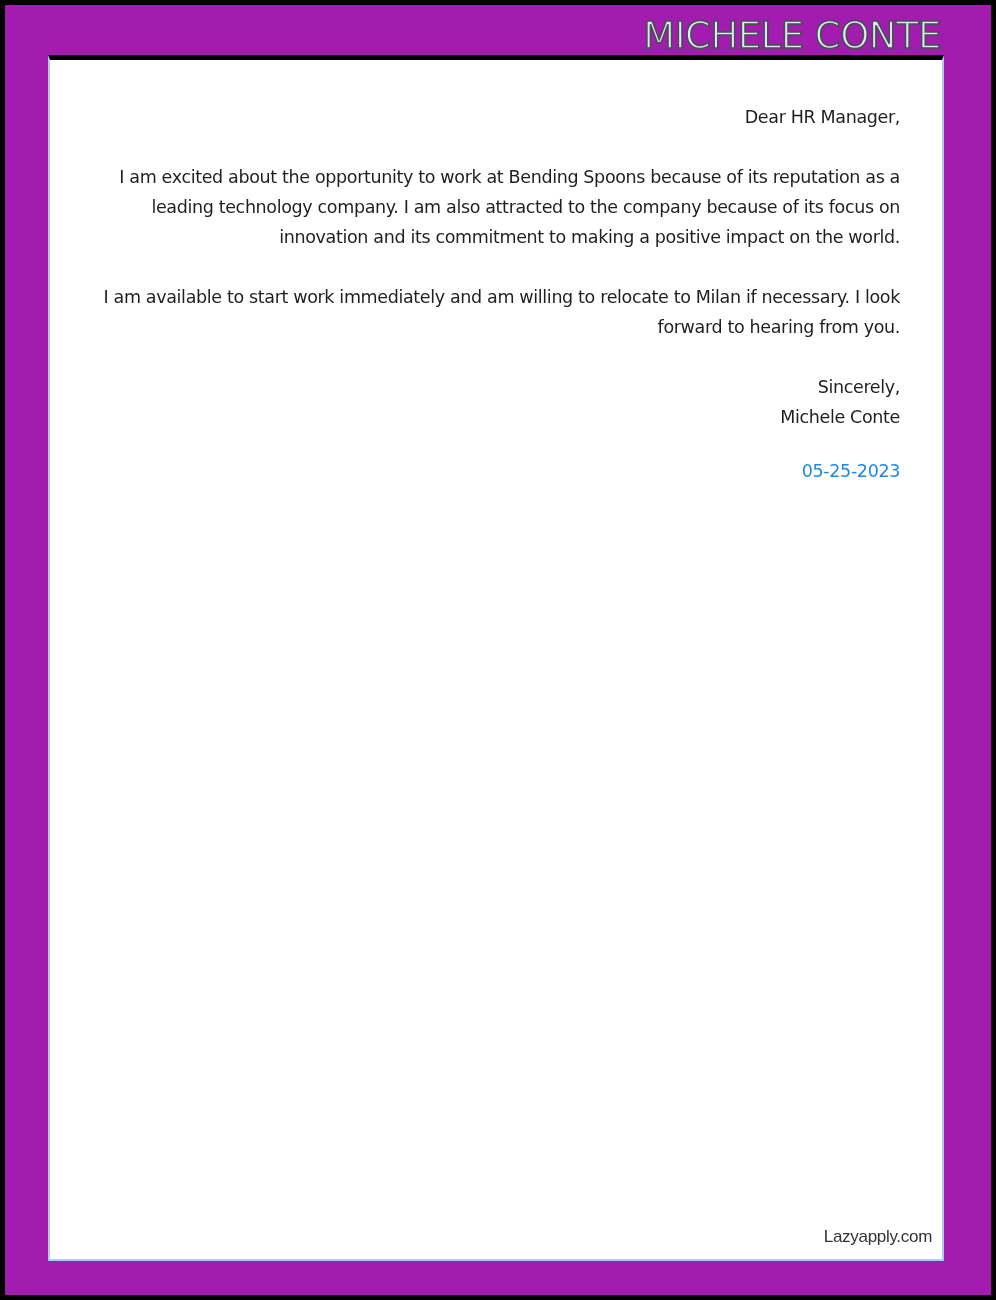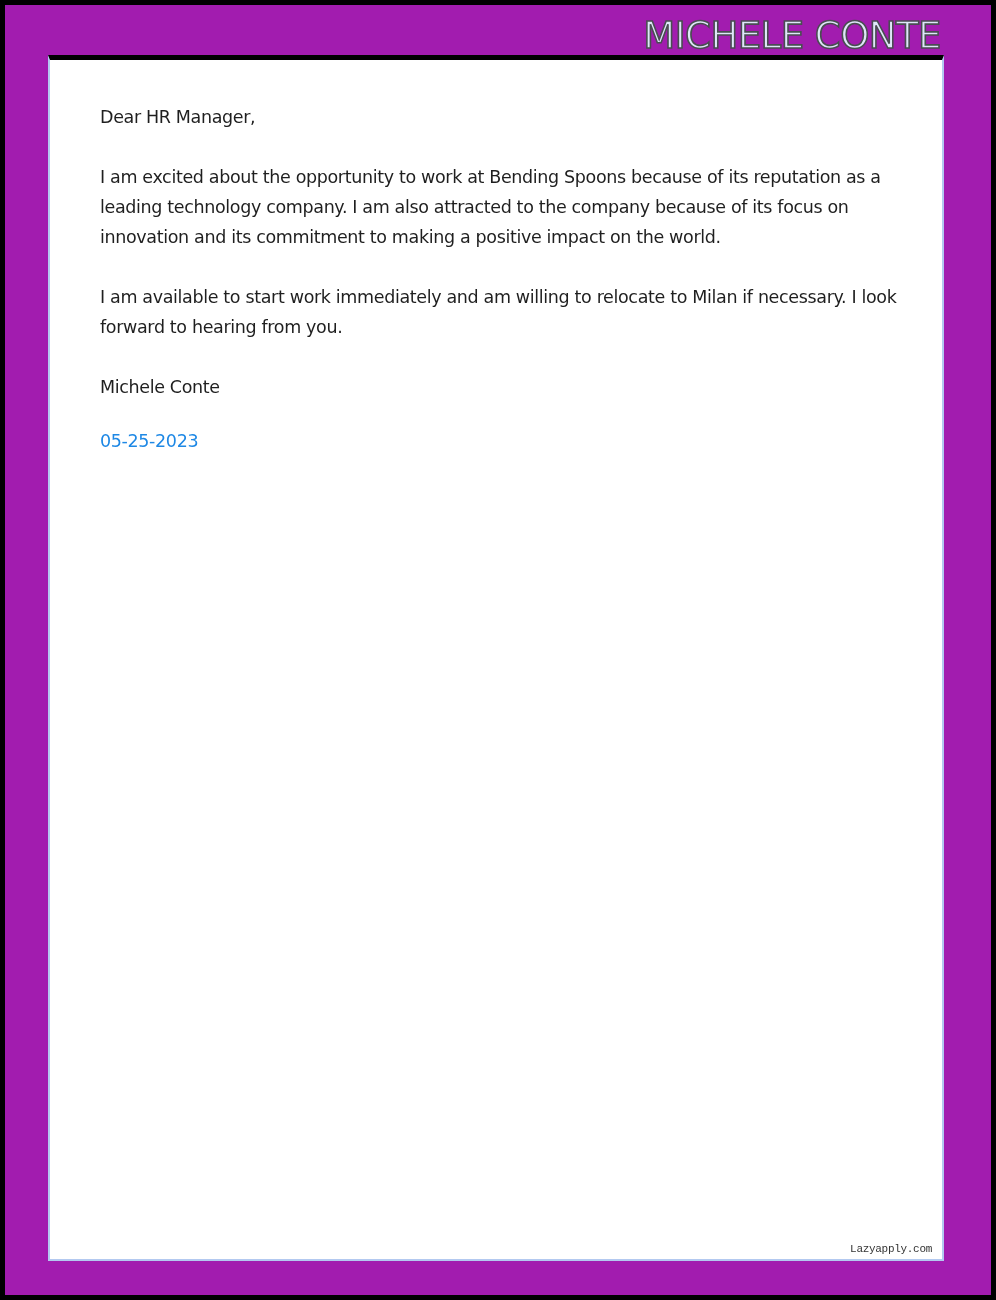--- a/index.html
+++ b/index.html
@@ -41,20 +41,21 @@
       left: 43px;
       top: 50px;
       width: 896px;
       height: 1206px;
       background: #ffffff;
       border-left: 2px solid #b3c9f0;
       border-right: 2px solid #b3c9f0;
       border-bottom: 2px solid #b3c9f0;
       border-top: 5px solid #000;
       box-sizing: border-box;
+      text-align: right;
     }
     .letter {
       position: absolute;
       left: 50px;
       top: 42px;
       width: 800px;
       font-family: "DejaVu Sans", sans-serif;
       font-size: 17.5px;
       line-height: 30px;
       color: #1f1f1f;
@@ -67,37 +68,38 @@
       margin: 0;
     }
     .letter .date {
       margin-top: 24px;
       color: #1e88e5;
       line-height: 30px;
     }
     .footer-brand {
       position: absolute;
       right: 10px;
-      bottom: 4px;
-      font-family: Liberation Mono, monospace;
-      font-size: 11px;
+      bottom: 12px;
+      font-family: Liberation Sans, sans-serif;
+      font-size: 17px;
       color: #333;
       letter-spacing: -0.3px;
     }
   </style>
 </head>
 <body>
 
 <div class="frame">
   <h1 class="name-title">MICHELE CONTE</h1>
 
   <div class="card">
     <div class="letter">
       <p>Dear HR Manager,</p>
       <p>I am excited about the opportunity to work at Bending Spoons because of its reputation as a leading technology company. I am also attracted to the company because of its focus on innovation and its commitment to making a positive impact on the world.</p>
       <p>I am available to start work immediately and am willing to relocate to Milan if necessary. I look forward to hearing from you.</p>
+      <p class="closing">Sincerely,</p>
       <p class="closing">Michele Conte</p>
       <div class="date">05-25-2023</div>
     </div>
 
     <div class="footer-brand">Lazyapply.com</div>
   </div>
 </div>
 
 </body></html>

